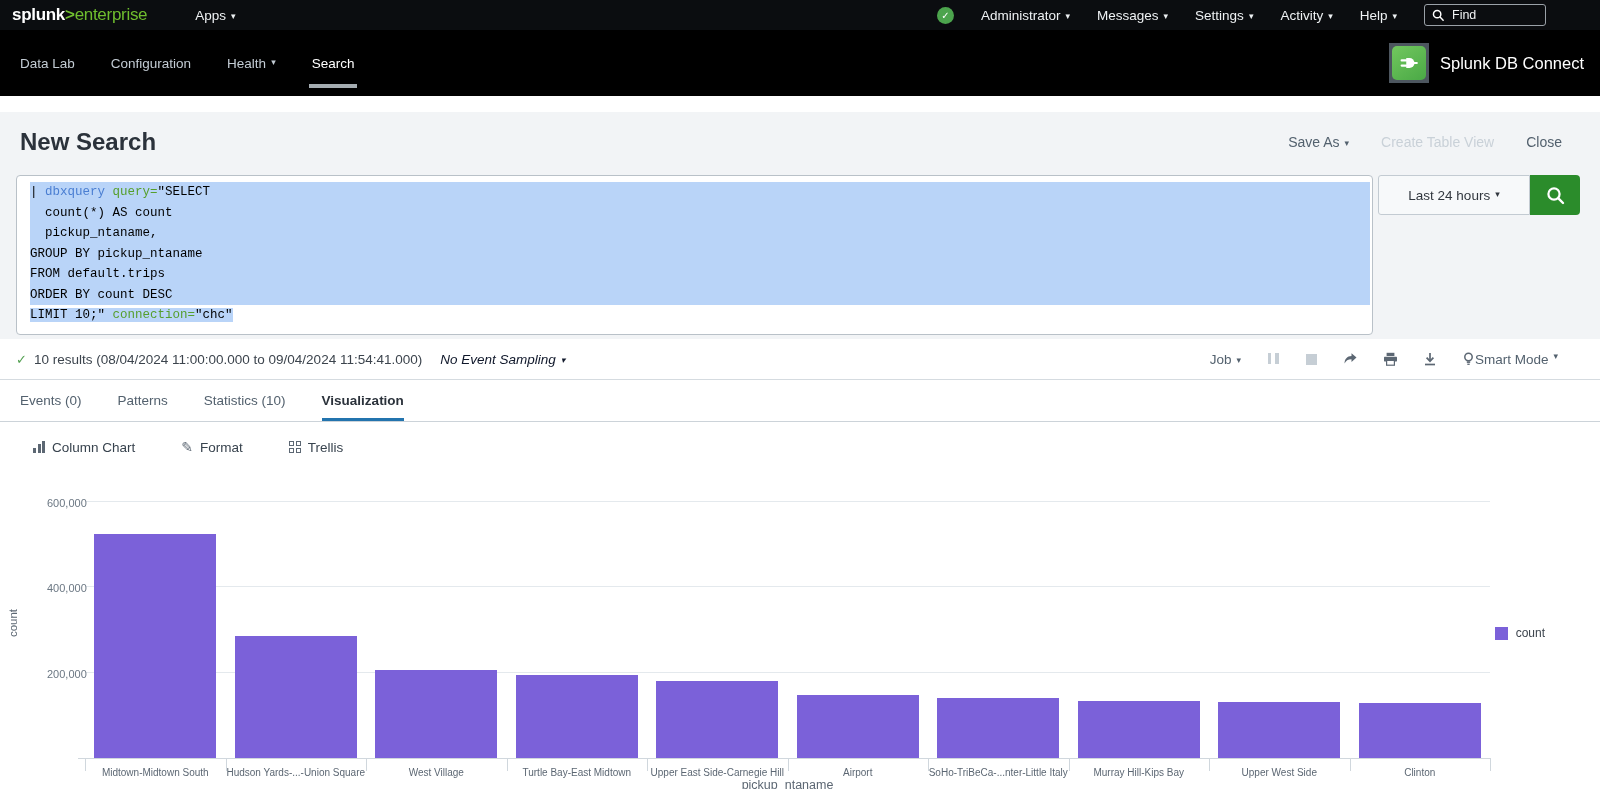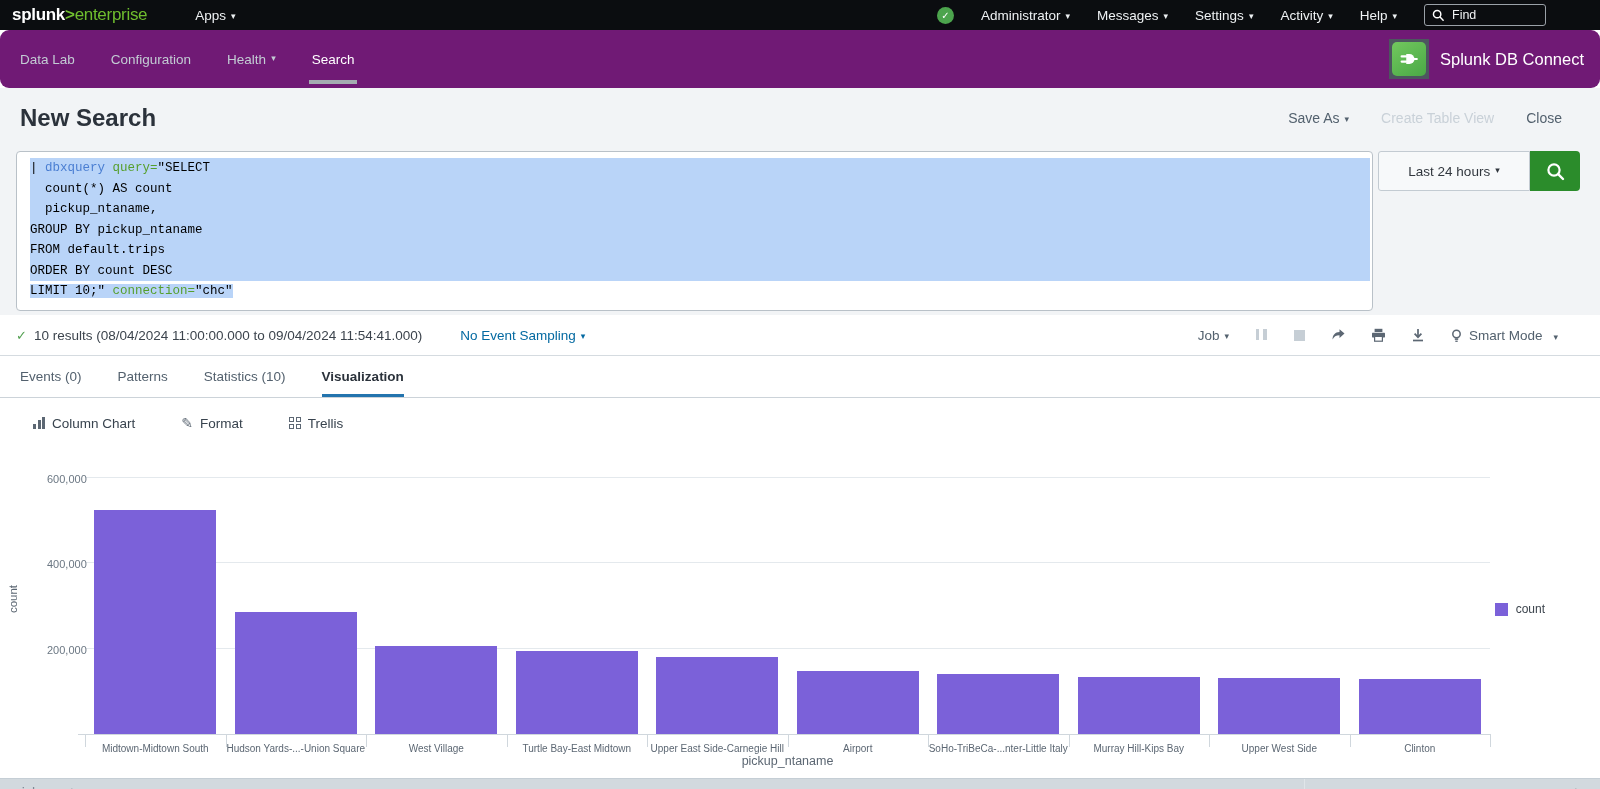--- a/index.html
+++ b/index.html
@@ -21,32 +21,32 @@
   .status-ok { width:17px; height:17px; border-radius:50%; background:#4ca44d; color:#fff; font-size:10px;
                display:flex; align-items:center; justify-content:center; }
   .menu { cursor:pointer; white-space:nowrap; }
   .find-box { width:122px; height:22px; border:1px solid #9aa1a8; border-radius:3px;
               display:flex; align-items:center; padding:0 7px; gap:6px; background:transparent; }
   .find-box input { background:transparent; border:none; outline:none; color:#fff; width:80px; font-size:12.5px;
                     font-family:"Liberation Sans", sans-serif; }
   .find-box input::placeholder { color:#f2f4f5; opacity:1; }
 
   
-  .appbar { height:58px; background:#701a75; display:flex; align-items:center;border-radius:9px; }
+  .appbar { height:66px; background:#000000; display:flex; align-items:center; }
   .nav { display:flex; gap:36px; margin-left:20px; font-size:13.5px; color:#c3ccd4; height:50px; }
   .nav-item { display:flex; align-items:center; position:relative; cursor:pointer; }
   .nav-item.active { color:#fff; }
   .nav-underline { position:absolute; bottom:0; left:-3px; right:-3px; height:4px; background:#a4acb1; }
   .app-right { margin-left:auto; margin-right:16px; display:flex; align-items:center; gap:11px; color:#fff; font-size:16.5px; }
   .app-icon-frame { width:40px; height:40px; background:#4d565f; display:flex; align-items:center; justify-content:center; }
   .app-icon { width:34px; height:34px; border-radius:5px; background:linear-gradient(145deg,#72c75e,#4aa946);
               display:flex; align-items:center; justify-content:center; }
 
   
-  .page-header { height:60px; background:#f2f4f6; display:flex; align-items:center; }
+  .page-header { height:60px; background:#f2f4f6; display:flex; align-items:center;margin-top:16px; }
   .page-title { margin-left:20px; font-size:24px; font-weight:bold; color:#2b323b; }
   .header-actions { margin-left:auto; display:flex; gap:32px; font-size:14px; color:#53616e; padding-right:38px; align-items:center; }
   .header-actions .disabled { color:#c9d1d8; cursor:default; }
   .header-actions span { cursor:pointer; }
 
   
   .search-area { height:167px; background:#f2f4f6; display:flex; align-items:flex-start; padding:3px 20px 0 16px; }
   .query-box { flex:1; height:160px; background:#fff; border:1px solid #b9c1c8; border-radius:4px;
                font-family:"Liberation Mono", monospace; font-size:12.5px; line-height:20.5px;
                padding:6px 2px 6px 13px; color:#000; overflow:hidden; cursor:text; }
@@ -58,27 +58,27 @@
   .time-picker { width:152px; height:40px; margin-left:5px; background:#f7f9fa; border:1px solid #c3cbd2;
                  border-radius:3px 0 0 3px; display:flex; align-items:center; justify-content:center;
                  font-size:13.5px; color:#31373e; cursor:pointer; }
   .search-btn { width:50px; height:40px; background:#2b8c2b; border:none; border-radius:0 4px 4px 0;
                 display:flex; align-items:center; justify-content:center; cursor:pointer; }
 
   
   .results-bar { height:41px; background:#fff; border-bottom:1px solid #d5dbe0; display:flex; align-items:center;
                  padding:0 16px; font-size:13.5px; color:#3c444d; }
   .check { color:#53a051; margin-right:7px; font-size:13px; }
-  .sampling { margin-left:38px; color:#0369a1; cursor:pointer; }
+  .sampling { margin-left:18px; color:#0f172a; cursor:pointer;font-style:italic; }
   .results-right { margin-left:auto; display:flex; align-items:center; gap:25px; color:#53616e; margin-right:26px; }
   .results-right > * { cursor:pointer; }
   .pause-icon i { display:inline-block; width:3.5px; height:11px; background:#c6ced5; margin:0 2px; }
   .stop-icon { display:inline-block; width:11px; height:11px; background:#c6ced5; }
   .icon-svg { display:inline-flex; align-items:center; }
-  .smart-mode { display:flex; align-items:flex-end; gap:6px; }
+  .smart-mode { display:flex; align-items:flex-start; }
 
   
   .tabs { height:42px; background:#fff; border-bottom:1px solid #ccd3d9; display:flex; align-items:stretch;
           padding-left:20px; gap:36px; font-size:13.5px; color:#53616e; }
   .tab { display:flex; align-items:center; position:relative; cursor:pointer; }
   .tab.active { color:#2b323b; font-weight:bold; }
   .tab-underline { position:absolute; bottom:0; left:0; right:0; height:3px; background:#2374ae; }
 
   
   .viz-controls { height:50px; background:#fff; display:flex; align-items:center; padding-left:33px; gap:46px;

